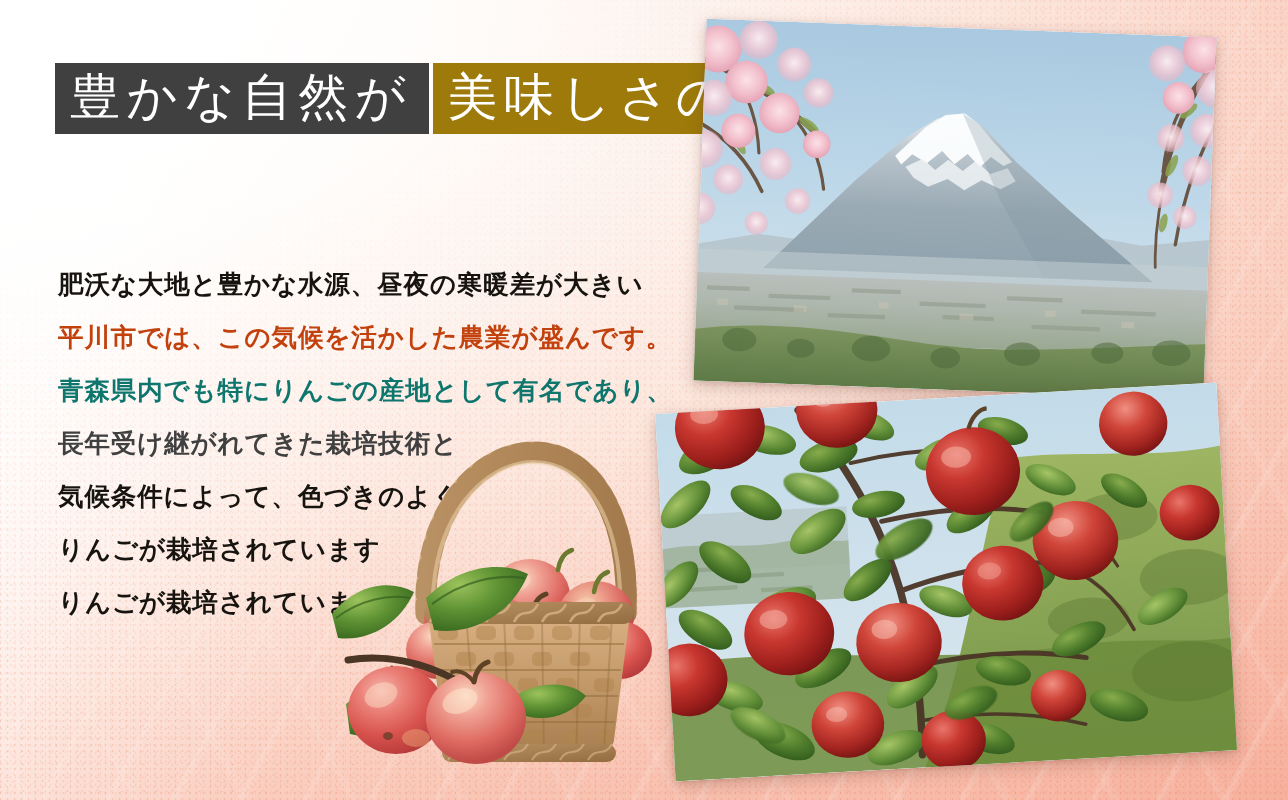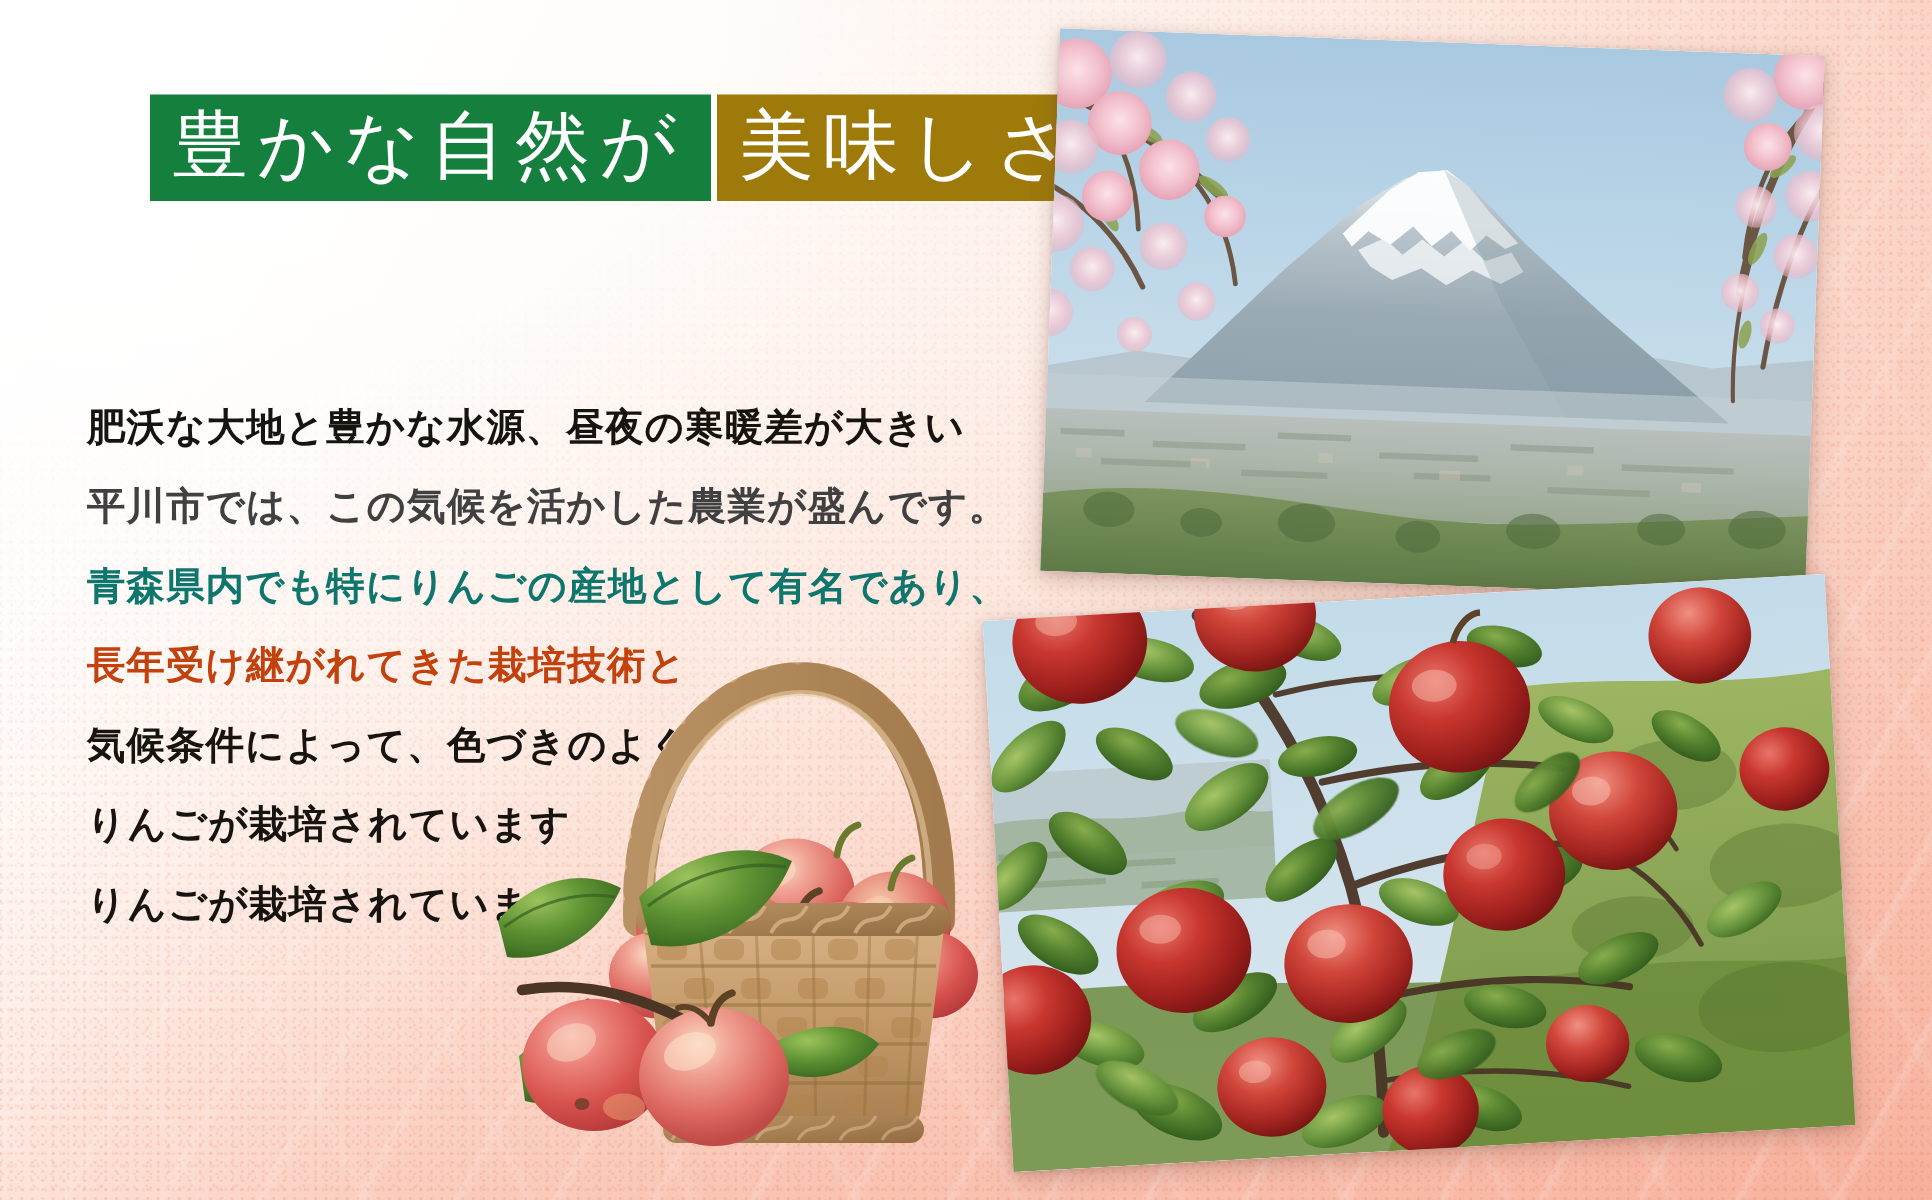--- a/index.html
+++ b/index.html
@@ -175,29 +175,29 @@
 <body>
 
 <div id="page">
 
   <div class="bg-base"></div>
   <div class="bg-wash"></div>
   <div class="bg-fiber"></div>
   <div class="bg-streaks"></div>
 
   <div class="headline">
-    <div class="banner banner-1" style="background: #15803d; color: rgb(255, 255, 255); margin-left: 45px;">豊かな自然が</div>
+    <div class="banner banner-1" style="background: #404040; color: rgb(255, 255, 255);">豊かな自然が</div>
     <div class="banner banner-2" style="background: rgb(157, 122, 10); color: rgb(255, 255, 255);">美味しさの秘密です。</div>
   </div>
 
   <div class="bodycopy">
     <p style="color: rgb(23, 20, 15);">肥沃な大地と豊かな水源、昼夜の寒暖差が大きい</p>
-    <p style="color: #404040;">平川市では、この気候を活かした農業が盛んです。</p>
+    <p style="color: #c2410c;">平川市では、この気候を活かした農業が盛んです。</p>
     <p style="color: #0f766e;">青森県内でも特にりんごの産地として有名であり、</p>
-    <p style="color: #c2410c;">長年受け継がれてきた栽培技術と</p>
+    <p style="color: #404040;">長年受け継がれてきた栽培技術と</p>
     <p style="color: rgb(23, 20, 15);">気候条件によって、色づきのよく</p>
     <p style="color: rgb(23, 20, 15);">りんごが栽培されています</p>
     <p style="color: rgb(23, 20, 15);">りんごが栽培されています。</p>
   </div>
 
   <div class="photo photo-mountain" style="background: rgb(255, 255, 255); transform: rotate(2.1deg);">
     <div class="frame-inner">
       <svg viewBox="0 0 488 340" preserveAspectRatio="xMidYMid slice">
         <defs>
           <linearGradient id="sky" x1="0" y1="0" x2="0" y2="1">

